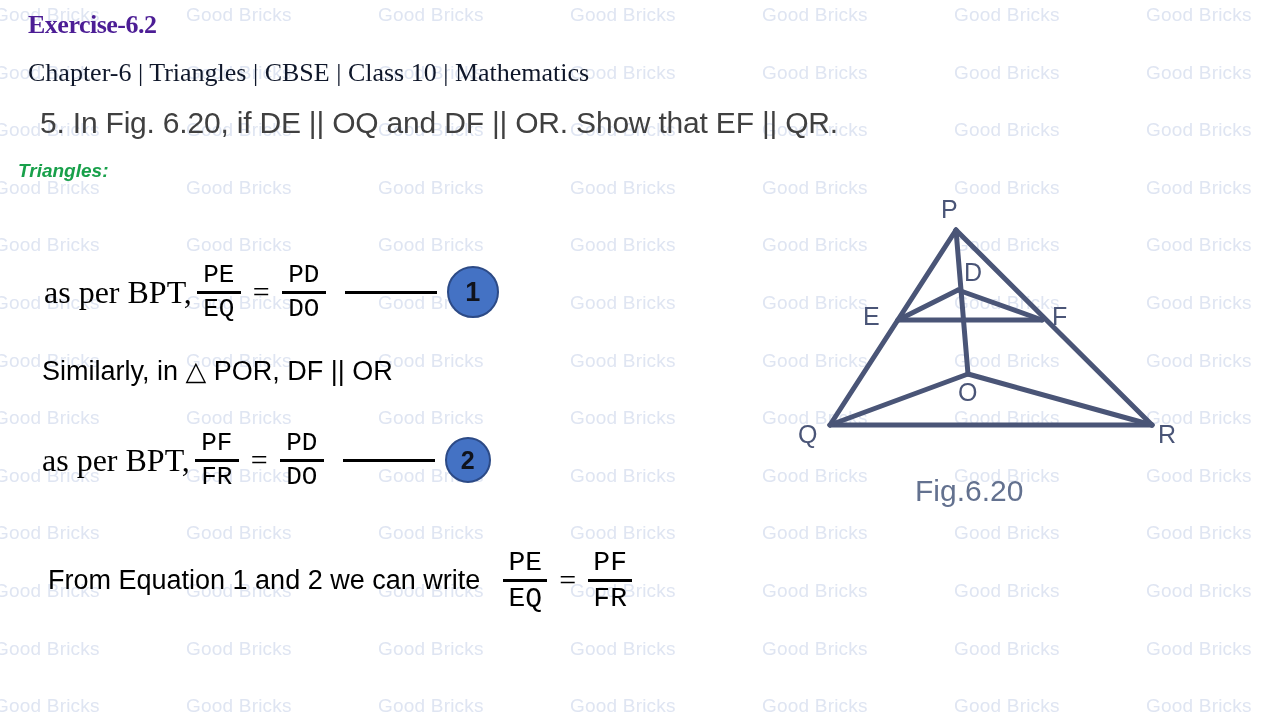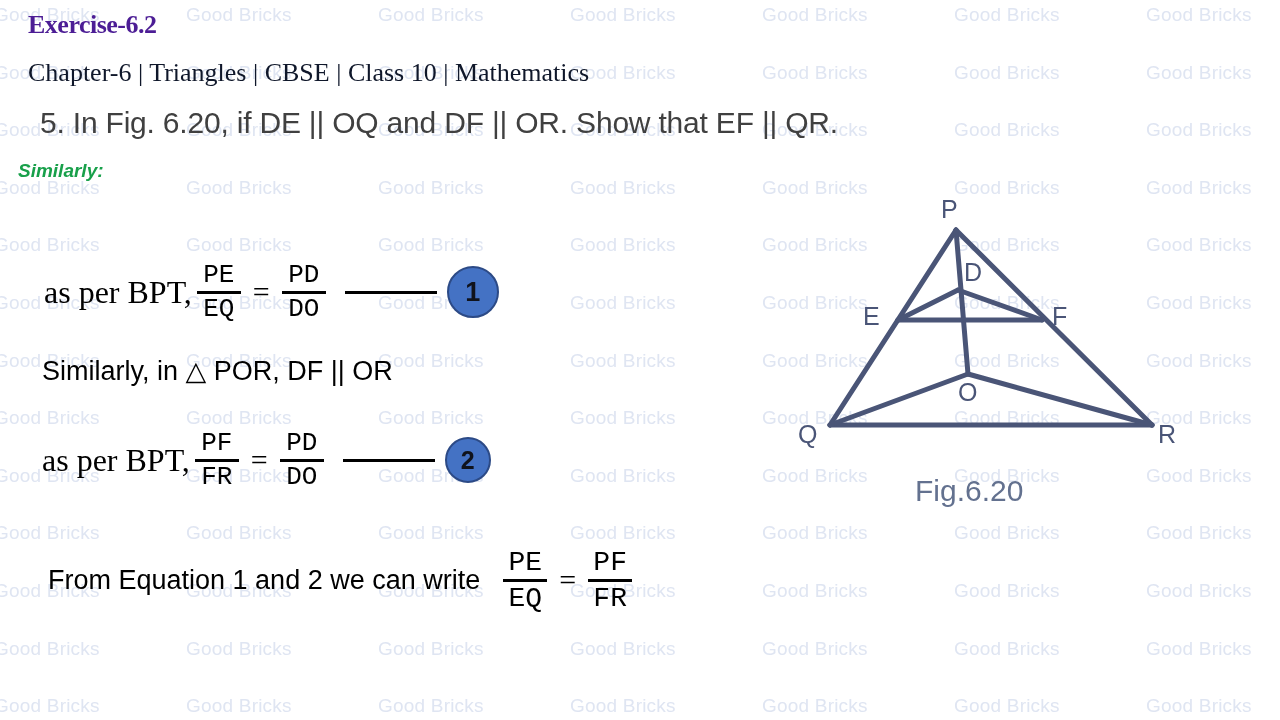--- a/index.html
+++ b/index.html
@@ -289,21 +289,21 @@
   </div>
 
 <div id="content-layer">
 
   <div class="abs" id="exercise-title">Exercise-6.2</div>
 
   <div class="abs" id="chapter-subtitle">Chapter-6 | Triangles | CBSE | Class 10 | Mathematics</div>
 
   <div class="abs" id="question-text">5. In Fig. 6.20, if DE || OQ and DF || OR. Show that EF || QR.</div>
 
-  <div class="abs" id="solution-label">Similarly:</div>
+  <div class="abs" id="solution-label">Triangles:</div>
 
 
   <div class="abs bpt-row" id="bpt-row-1">
     <span class="bpt-text">as per BPT,</span>
     <span class="frac">
       <span class="num">PE</span>
       <span class="bar"></span>
       <span class="den">EQ</span>
     </span>
     <span class="eqsign">=</span>

